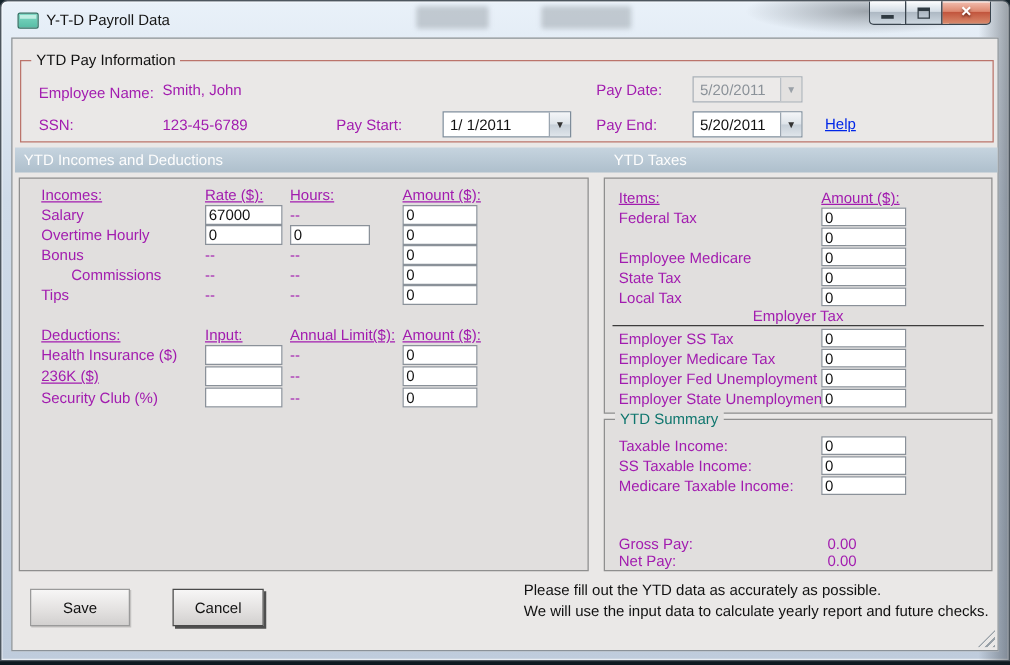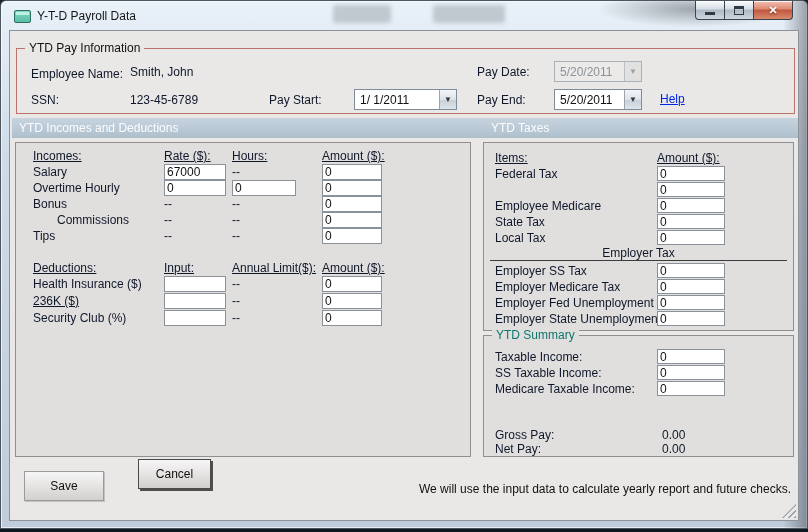--- a/index.html
+++ b/index.html
@@ -38,21 +38,21 @@
   .cap-min { width:30px; border-radius:0 0 0 4px; }
   .cap-max { width:30px; }
   .cap-close { width:40px; border-radius:0 0 4px 0;
     background:linear-gradient(180deg,#f3c0b2 0%, #dd8870 45%, #c2563e 50%, #d98a6c 100%); }
   .glyph-min { width:10px; height:9px; border-bottom:3px solid #2f3a42; }
   .glyph-max { width:10px; height:9px; border:1px solid #2f3a42; border-top:3px solid #2f3a42; background:transparent; }
   .glyph-close { font-size:11px; font-weight:bold; color:#fff; text-shadow:0 1px 2px rgba(60,10,0,.6); line-height:1; }
   
   .client { position:absolute; left:8px; top:29px; width:790px; height:491px;
     background:#eae8e7; border:1px solid #8b9298; }
-  .lbl { position:absolute; font-size:12px; color:#0f172a; white-space:nowrap; }
+  .lbl { position:absolute; font-size:12px; color:#a21caf; white-space:nowrap; }
   .uh { text-decoration:underline; }
   .tb { position:absolute; height:16px; width:62px; border:1px solid #8a9199; background:#fff;
     font-family:"Liberation Sans",sans-serif; font-size:12px; color:#111; padding:0 2px; }
   
   .gb-red { position:absolute; left:6px; top:17px; width:779px; height:66px; border:1px solid #bb746b; }
   .gb-red-legend { position:absolute; left:8px; top:-8px; background:#eae8e7; padding:0 4px; font-size:12px; color:#111; }
   .combo { position:absolute; height:21px; background:#fff; border:1px solid #7e8c9a; display:flex; align-items:center; cursor:default; }
   .combo .cv { flex:1; font-size:12px; padding-left:5px; color:#111; white-space:nowrap; overflow:hidden; }
   .combo .ca { width:17px; height:100%; border-left:1px solid #9aa5b0;
     background:linear-gradient(180deg,#f4f6f8 0%, #dde3e9 50%, #c6cfd8 51%, #dfe5ea 100%);
@@ -229,17 +229,18 @@
       <span class="lbl" style="left:11px; top:46px;">Medicare Taxable Income:</span>
       <input class="tb" style="left: 173px; top: 45px; width: 68px; height: 15px;" value="0">
 
       <span class="lbl" style="left:11px; top:92px;">Gross Pay:</span>
       <span class="lbl" style="left:178px; top:92px;">0.00</span>
       <span class="lbl" style="left:11px; top:106px;">Net Pay:</span>
       <span class="lbl" style="left:178px; top:106px;">0.00</span>
     </div>
 
     <button class="btn" style="left:14px; top:440px; width:80px;">Save</button>
-    <button class="btn btn-default" style="left:128px; top:428px; width:73px;">Cancel</button>
+    <button class="btn btn-default" style="left:128px; top:440px; width:73px;">Cancel</button>
+    <span class="note" style="left:409px; top:434px;">Please fill out the YTD data as accurately as possible.</span>
     <span class="note" style="left:409px; top:451px;">We will use the input data to calculate yearly report and future checks.</span>
     <div class="resize-grip"></div>
   </div>
 </div>
 
 </body></html>

